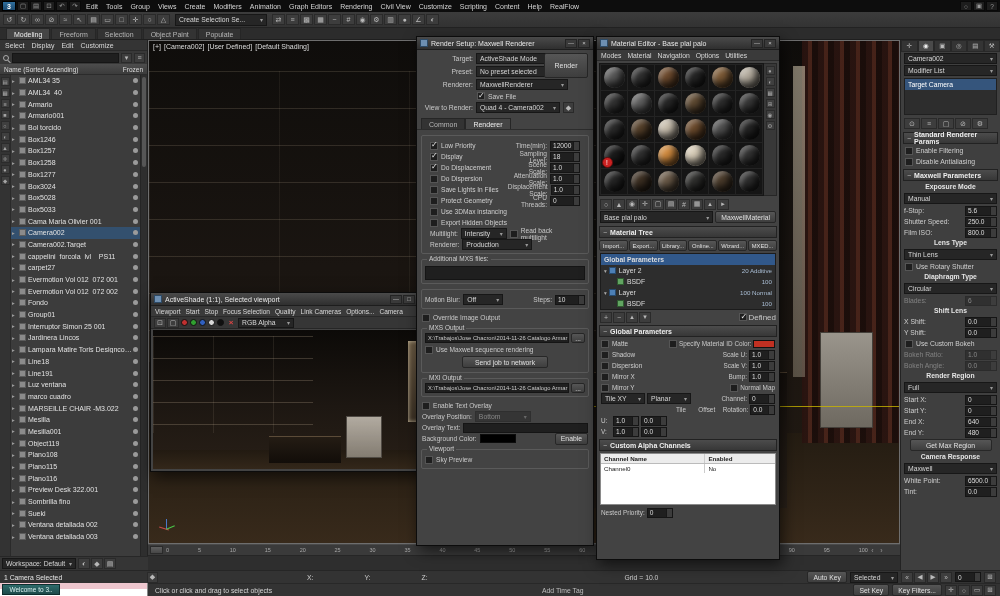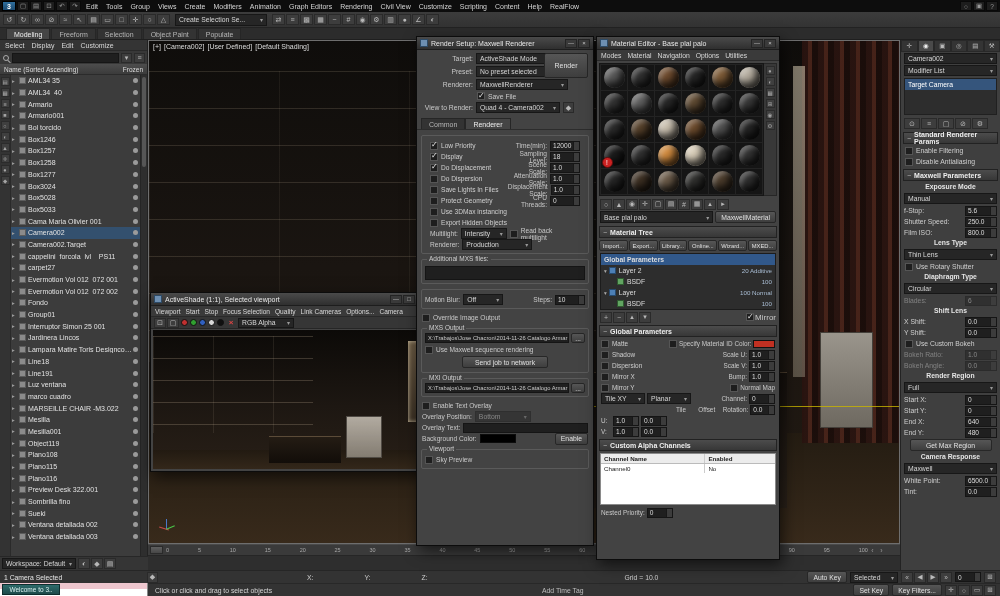--- a/index.html
+++ b/index.html
@@ -909,21 +909,21 @@
       <span class="tright">100</span>
     </div>
     </div>
   <div class="me-tools">
     <span class="ico" style="width:12px">+</span>
     <span class="ico" style="width:12px">−</span>
     <span class="ico" style="width:12px">▴</span>
     <span class="ico" style="width:12px">▾</span>
     <span class="spacer"></span>
     <span class="cb on"></span>
-    <span class="lbl">Mirror</span>
+    <span class="lbl">Defined</span>
   </div>
   <div class="rollout">Global Parameters</div>
   <div class="gp-row">
     <span class="gp-l">
         <span class="cb"></span>
         <span>Matte</span>
       </span>
     <span class="cb"></span>
     <span class="lbl">Specify Material ID Color:</span>
     <span class="redswatch"></span>

